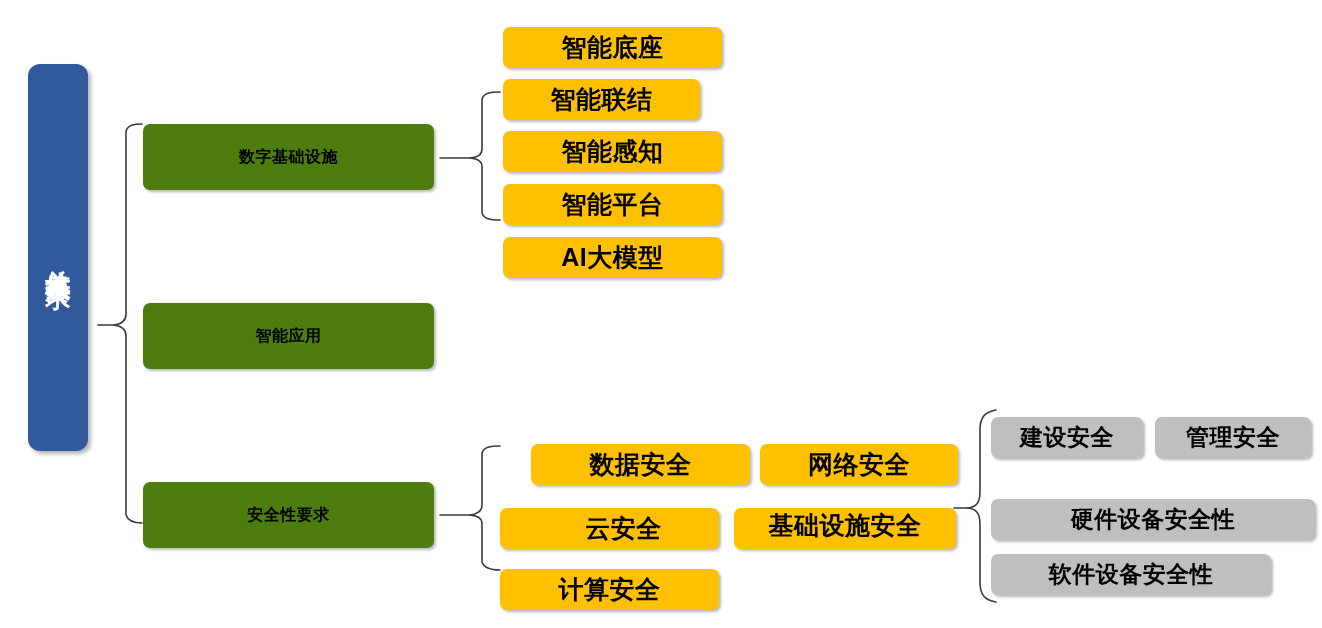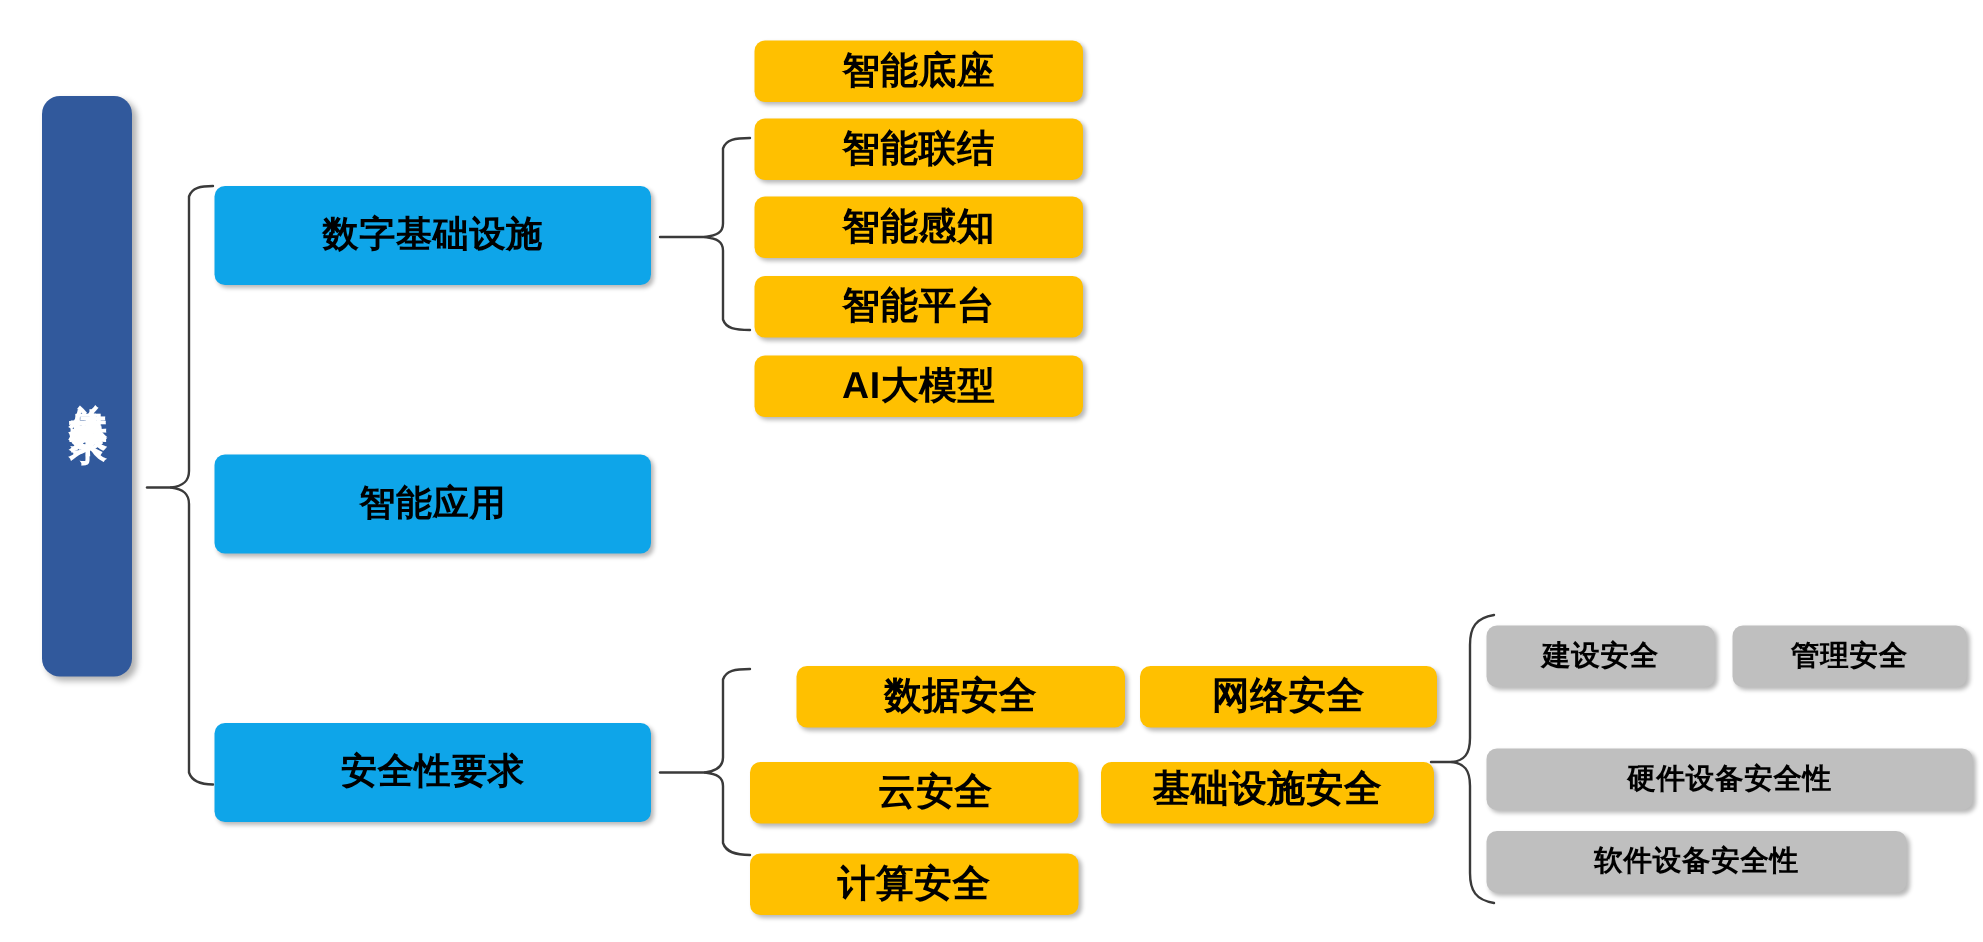--- a/index.html
+++ b/index.html
@@ -37,31 +37,31 @@
     background: #31599C;
     color: #ffffff;
     border-radius: 12px;
     writing-mode: vertical-rl;
     text-orientation: upright;
     letter-spacing: 3px;
     font-size: 25px;
     box-shadow: 3px 3px 4px rgba(0,0,0,0.30);
   }
   .node.lvl1 {
-    background: #0ea5e9;
-    font-size: 24px;
+    background: #4d7c0f;
+    font-size: 16px;
     text-align: right;
   }
   .node.lvl2 {
     background: #FFC000;
     font-size: 25px;
   }
   .node.lvl3 {
     background: #BFBFBF;
-    font-size: 19px;
+    font-size: 23px;
   }
   .brace {
     position: absolute;
     pointer-events: none;
   }
   .brace svg {
     display: block;
     overflow: visible;
   }
   .brace path {
@@ -94,21 +94,21 @@
 
   <div class="brace" style="left:438px; top:88px; width:64px; height:136px;">
     <svg width="64" height="136" viewBox="0 0 64 136">
       <path d="M 62 4 C 52 4 46 5 44 11 L 44 61 C 44 67 40 69 32 70 C 40 71 44 73 44 79 L 44 125 C 46 131 52 132 62 132"></path>
       <path d="M 32 70 L 2 70"></path>
     </svg>
   </div>
 
   <div class="node lvl2" style="left:503px; top:27px; width:219px; height:41px;">智能底座</div>
 
-  <div class="node lvl2" style="left:503px; top:79px; width:219px; height:41px;">智能联结</div>
+  <div class="node lvl2" style="left:503px; top:79px; width:197px; height:41px;">智能联结</div>
 
   <div class="node lvl2" style="left:503px; top:131px; width:219px; height:41px;">智能感知</div>
 
   <div class="node lvl2" style="left:503px; top:184px; width:219px; height:41px;">智能平台</div>
 
   <div class="node lvl2" style="left:503px; top:237px; width:219px; height:41px;text-align:right;">AI大模型</div>
 
   <div class="brace" style="left:438px; top:440px; width:64px; height:136px;">
     <svg width="64" height="136" viewBox="0 0 64 136">
       <path d="M 62 6 C 52 6 46 7 44 13 L 44 65 C 44 71 40 74 32 75 C 40 76 44 78 44 84 L 44 122 C 46 128 52 130 62 130"></path>

